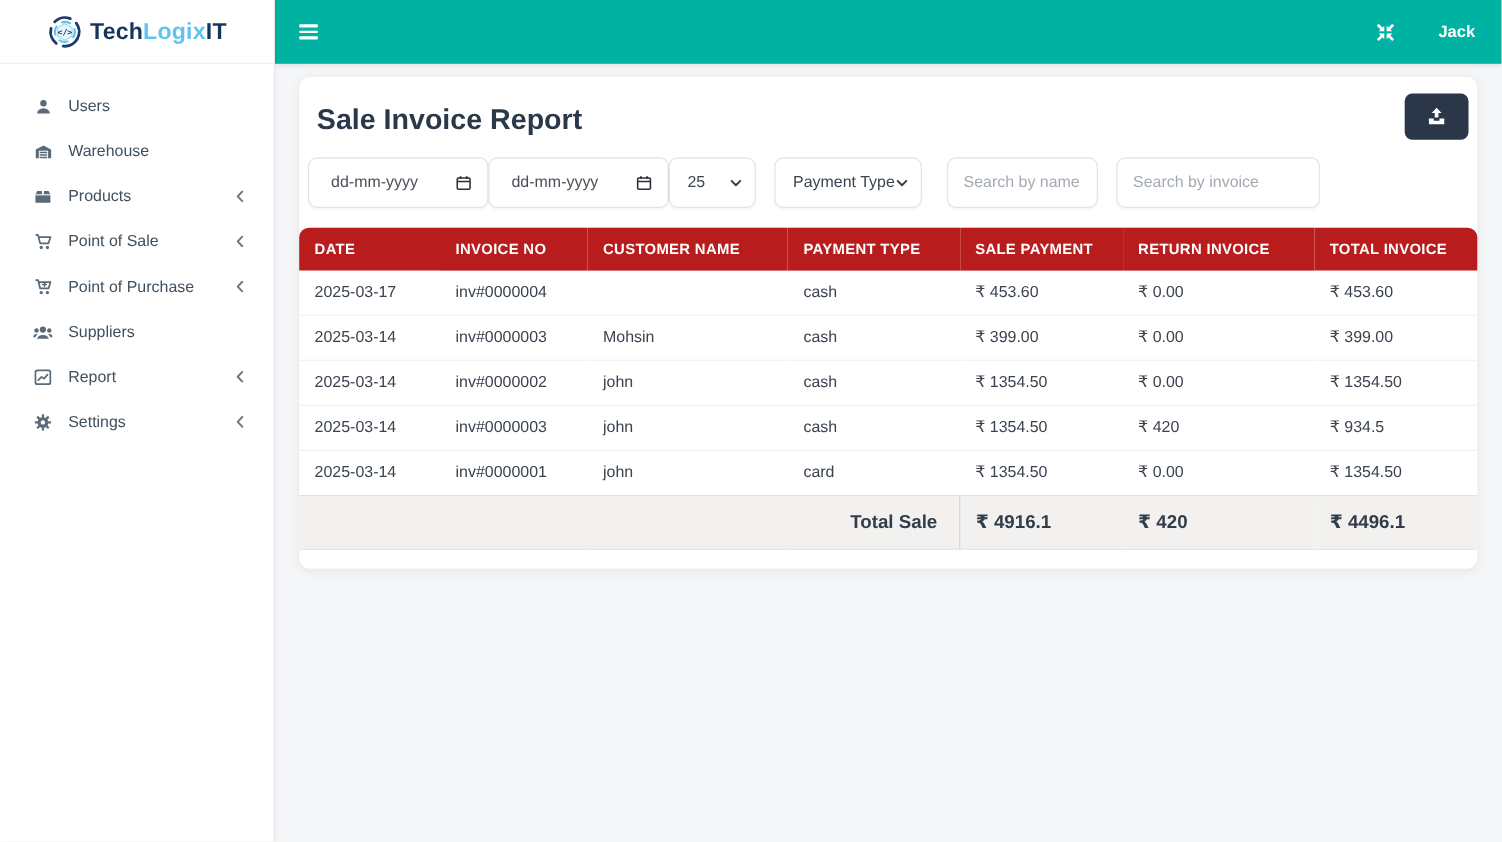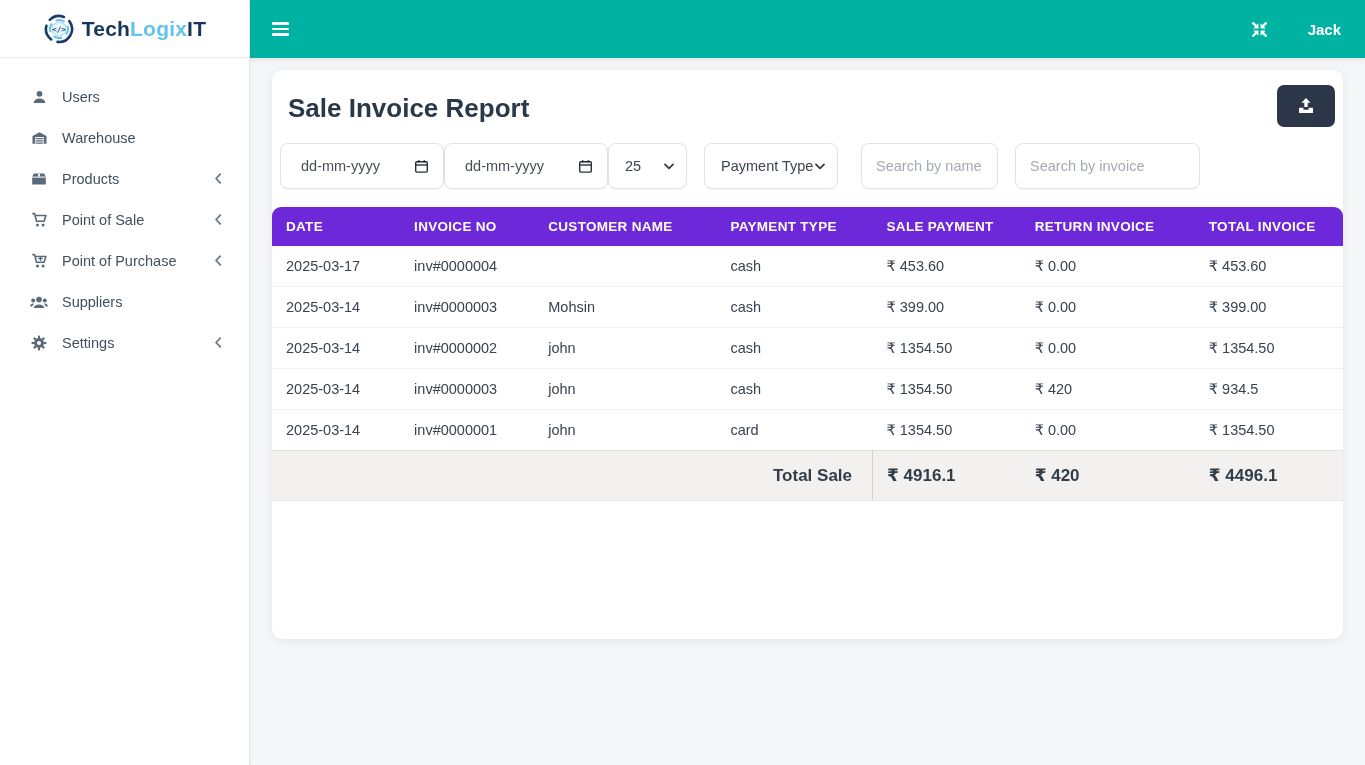--- a/index.html
+++ b/index.html
@@ -23,21 +23,21 @@
     background:#00b2a1; display:flex; align-items:center; padding:0 24px 0 22px;
     box-shadow:0 2px 4px rgba(0,0,0,.08); z-index:4; }
   .hamburger { width:17px; cursor:pointer; }
   .hamburger div { height:2.6px; background:#fff; margin:2.8px 0; border-radius:1px; }
   .topbar-right { margin-left:auto; display:flex; align-items:center; gap:40px; }
   .compress-btn { cursor:pointer; display:flex; }
   .user-name { color:#ffffff; font-size:15px; font-weight:600; cursor:pointer; }
 
   
   .content { position:absolute; left:250px; top:58px; right:0; bottom:0; background:#f5f6f7; }
-  .main-card { position:absolute; left:22px; right:22px; top:12px; height:569px;
+  .main-card { position:absolute; left:22px; right:22px; top:12px; height:447px;
     background:#ffffff; border-radius:10px; box-shadow:0 2px 10px rgba(40,50,70,.08);
     padding:22px 8px 14px 8px; }
   .card-head { display:flex; align-items:flex-start; justify-content:space-between; }
   .page-title { font-size:26px; font-weight:700; color:#2a3949; line-height:32px; }
   .export-btn { width:58px; height:42px; background:#2b3648; border:none; border-radius:7px;
     display:flex; align-items:center; justify-content:center; cursor:pointer; margin-top:-7px; }
 
   
   .filter-row { display:flex; margin-top:16px; align-items:center; }
   .ctl { height:46px; background:#fff; border:1px solid #dfe3e8; border-radius:8px;
@@ -53,21 +53,21 @@
     padding:0 14px; font-family:inherit; }
   .search-input::placeholder { color:#a3aab3; }
   .in-name { width:137px; margin-right:17px; }
   .in-invoice { width:185px; }
 
   
   .table-wrap { margin:18px -8px 0 -8px; }
   table { width:100%; border-collapse:collapse; table-layout:fixed; }
   col.c-date{width:128px} col.c-inv{width:134px} col.c-cust{width:182px}
   col.c-pay{width:156px} col.c-sale{width:148px} col.c-ret{width:174px} col.c-tot{width:148px}
-  thead th { background:#6d28d9; color:#ffffff; text-align:left; font-size:13.5px;
+  thead th { background:#b91c1c; color:#ffffff; text-align:left; font-size:13.5px;
     font-weight:700; letter-spacing:.3px; padding:12px 14px; }
   thead th:first-child { border-top-left-radius:9px; }
   thead th:last-child { border-top-right-radius:9px; }
   tbody td { padding:12px 14px; font-size:14.5px; color:#39424e; border-top:1px solid #eef0f3;
     overflow:hidden; white-space:nowrap; }
   tbody tr:first-child td { border-top:none; }
   tfoot td { background:#f2f1ef; border-top:1px solid #e2e2e0; border-bottom:1px solid #e7e7e5;
     padding:14px; font-size:17px; font-weight:700; color:#333d49; }
   tfoot .total-label { text-align:right; padding-right:20px; border-right:1px solid #cfd1d4; }
 
@@ -159,20 +159,34 @@
         <svg width="18" height="16" viewBox="0 0 18 16" fill="#5a6a79">
             <circle cx="9" cy="5.6" r="2.8"></circle>
             <path d="M3.6 14 a5.5 4.4 0 0 1 10.8 0 Z"></path>
             <circle cx="3.2" cy="6.4" r="2"></circle>
             <path d="M0.2 12.6 a3.4 3 0 0 1 3.4 -3 l0.6 0.2 a6.5 6.5 0 0 0 -2 2.8 Z"></path>
             <circle cx="14.8" cy="6.4" r="2"></circle>
             <path d="M17.8 12.6 a3.4 3 0 0 0 -3.4 -3 l-0.6 0.2 a6.5 6.5 0 0 1 2 2.8 Z"></path>
           </svg>
       </span>
       <span>Suppliers</span>
+    </div>
+    <div class="nav-item">
+      <span class="nav-icon">
+        <svg width="16" height="16" viewBox="0 0 16 16">
+            <rect x="1.2" y="1.8" width="13.6" height="12.4" rx="1.8" fill="none" stroke="#5a6a79" stroke-width="1.6"></rect>
+            <polyline points="3.8,10.6 6.8,7.6 9,9.2 12.2,5.6" fill="none" stroke="#5a6a79" stroke-width="1.6" stroke-linecap="round" stroke-linejoin="round"></polyline>
+          </svg>
+      </span>
+      <span>Report</span>
+      <span class="nav-chevron">
+        <svg width="9" height="11" viewBox="0 0 8 10">
+            <polyline points="5.6,1 1.8,5 5.6,9" fill="none" stroke="#6b7785" stroke-width="1.6" stroke-linecap="round" stroke-linejoin="round"></polyline>
+          </svg>
+      </span>
     </div>
     <div class="nav-item">
       <span class="nav-icon">
         <svg width="16" height="16" viewBox="0 0 16 16" fill="#5a6a79">
           <g>
               <rect x="7" y="0.6" width="2" height="3.2"></rect>
               <rect x="7" y="0.6" width="2" height="3.2" transform="rotate(45 8 8)"></rect>
               <rect x="7" y="0.6" width="2" height="3.2" transform="rotate(90 8 8)"></rect>
               <rect x="7" y="0.6" width="2" height="3.2" transform="rotate(135 8 8)"></rect>
               <rect x="7" y="0.6" width="2" height="3.2" transform="rotate(180 8 8)"></rect>

